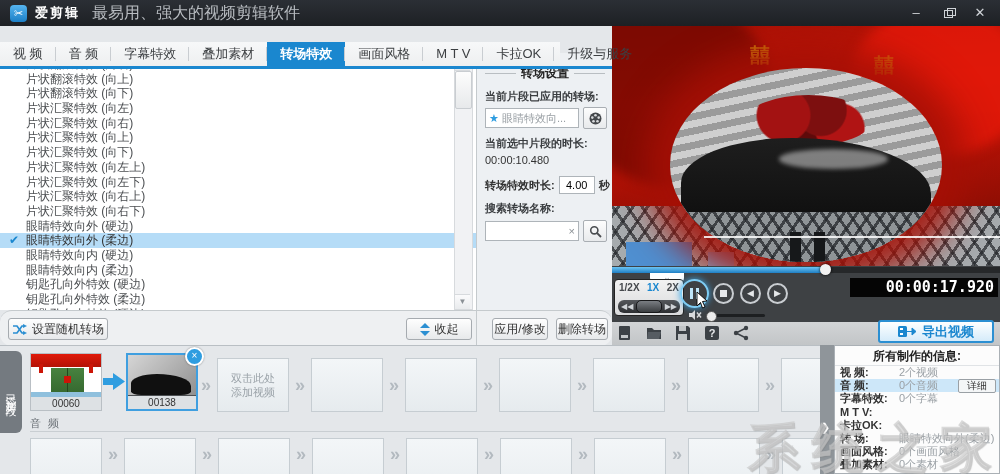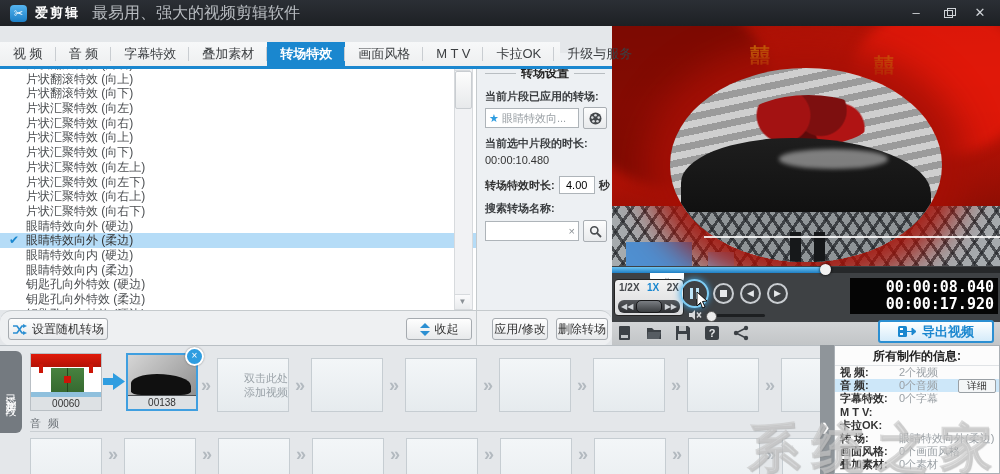--- a/index.html
+++ b/index.html
@@ -144,21 +144,21 @@
   .t2-bg{position:absolute;left:0;top:0;width:100%;height:100%;background:linear-gradient(135deg,#d6d6d6,#8e8e8e);}
   .t2-car{position:absolute;left:3px;bottom:4px;width:60px;height:21px;background:#101010;border-radius:46% 60% 18% 18%;}
   .t2-dark{position:absolute;left:0;bottom:0;width:100%;height:4px;background:#4c4f52;}
   .close-badge{position:absolute;right:-8px;top:-8px;width:15px;height:15px;border-radius:50%;background:#2f9de0;
     border:2px solid #fff;color:#fff;font-size:10px;line-height:14px;text-align:center;cursor:pointer;box-shadow:0 0 2px rgba(0,0,0,.4);}
   .trans-arrow{position:absolute;left:103px;top:27px;cursor:pointer;}
   .slots{position:absolute;left:201px;top:9px;width:619px;height:60px;display:flex;align-items:center;gap:6px;overflow:hidden;}
   .slot-group{display:flex;align-items:center;gap:6px;flex:none;}
   .sep{color:#b3bac0;font-size:18px;font-weight:bold;flex:none;}
   .slot{width:72px;height:54px;background:linear-gradient(#f3f6f8,#e6ebee);border:1px solid #c6cdd2;box-sizing:border-box;
-    font-size:11px;color:#9aa2a8;text-align:right;white-space:pre-line;line-height:14px;padding-top:12px;cursor:pointer;flex:none;}
+    font-size:11px;color:#9aa2a8;text-align:center;white-space:pre-line;line-height:14px;padding-top:12px;cursor:pointer;flex:none;}
   .audio-label{position:absolute;left:30px;top:70px;width:788px;height:15px;font-size:11px;color:#6a7076;
     border-bottom:1px solid #c9ced2;letter-spacing:2px;}
   .audio-slots{position:absolute;left:30px;top:88px;width:790px;height:41px;display:flex;align-items:center;gap:6px;overflow:hidden;}
   .audio-slots .slot{height:70px;margin-top:36px;}
   
   .mid-band{position:absolute;left:820px;top:345px;width:14px;height:129px;background:#8f959a;}
   .mid-band .exp{position:absolute;left:1px;top:76px;color:#fff;font-size:11px;cursor:pointer;}
   .info{position:absolute;left:834px;top:345px;width:166px;height:129px;background:#fcfcfc;border:1px solid #aab0b5;box-sizing:border-box;}
   .info-title{font-size:12px;font-weight:bold;color:#222;text-align:center;height:19px;line-height:20px;border-bottom:1px solid #e0e3e6;}
   .info-row{position:relative;height:13.2px;font-size:11px;line-height:13.2px;white-space:nowrap;}
@@ -365,21 +365,20 @@
       <svg width="13" height="10" viewBox="0 0 13 10">
         <polygon points="0,3 3,3 6,0 6,10 3,7 0,7" fill="#d8dadc"></polygon>
         <line x1="8" y1="2.5" x2="12" y2="7.5" stroke="#d8dadc" stroke-width="1.4"></line>
         <line x1="12" y1="2.5" x2="8" y2="7.5" stroke="#d8dadc" stroke-width="1.4"></line>
       </svg>
       <div class="voltrack">
         <div class="volknob"></div>
       </div>
     </div>
     <div class="timecode">
-      <div>00:00:08.040</div>
       <div>00:00:17.920</div>
     </div>
   </div>
 
   <div class="iconrow">
     <div class="firow">
       <svg class="fic" viewBox="0 0 16 16">
         <rect x="2" y="1" width="11" height="14" rx="1" fill="#3c4146"></rect>
           <rect x="4" y="10" width="7" height="3" fill="#c2c5c7"></rect>
       </svg>

